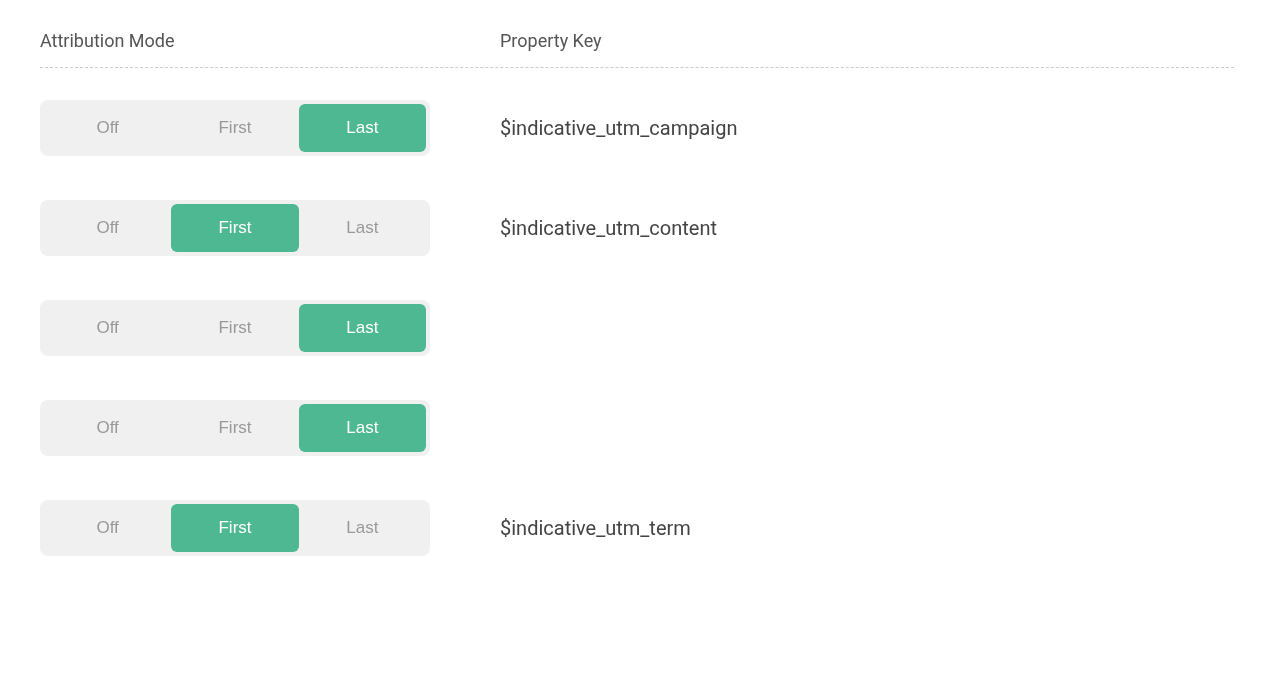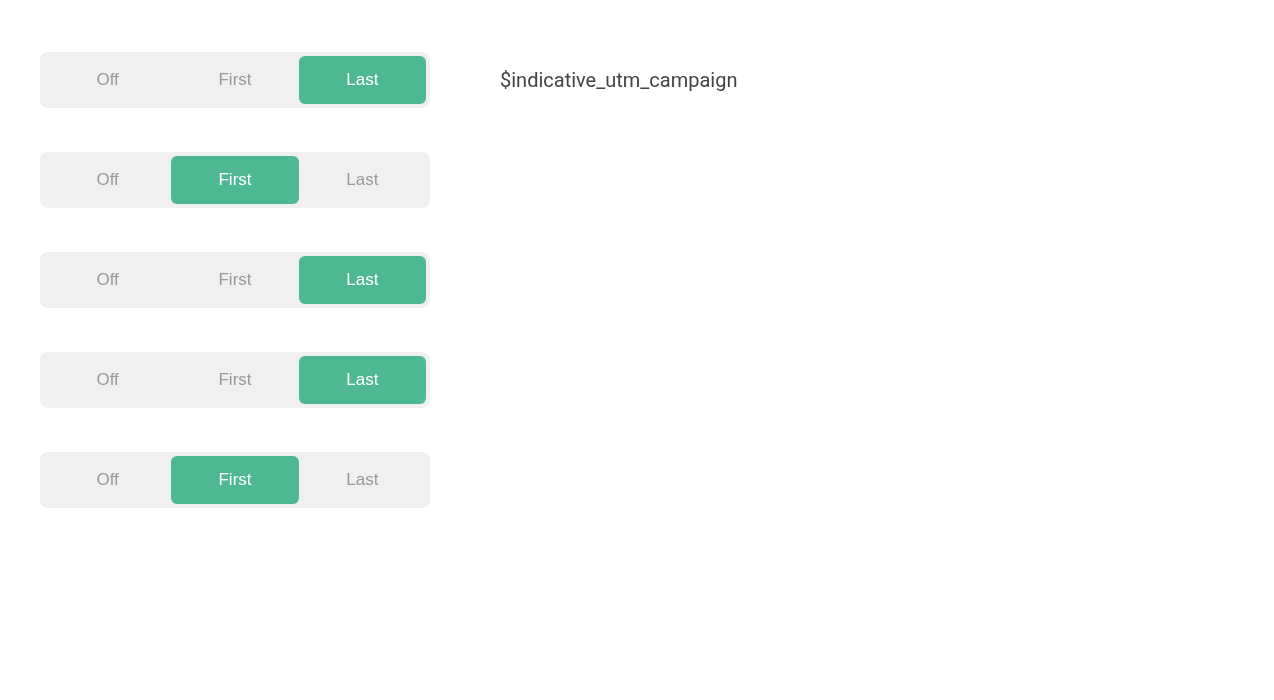--- a/index.html
+++ b/index.html
@@ -100,40 +100,49 @@
     .toggle-btn.inactive {
       background: transparent;
       color: #999;
     }
   </style>
 </head>
 <body>
 
 <div class="container">
 
+  <div class="header-row">
+    <div class="col-mode">
+      <span class="header-label">Attribution Mode</span>
+    </div>
+    <div class="col-key">
+      <span class="header-label">Property Key</span>
+    </div>
+  </div>
 
   <div id="rows-container">
       <div class="data-row">
         <div class="col-mode-cell">
           <div class="toggle-group">
             <button class="toggle-btn inactive">Off</button>
             <button class="toggle-btn inactive">First</button>
             <button class="toggle-btn active">Last</button>
           </div>
         </div>
         <div class="col-key-cell"><span class="property-key-text">$indicative_utm_campaign</span></div>
       </div>
       <div class="data-row">
         <div class="col-mode-cell">
           <div class="toggle-group">
             <button class="toggle-btn inactive">Off</button>
             <button class="toggle-btn active">First</button>
             <button class="toggle-btn inactive">Last</button>
           </div>
         </div>
+        <div class="col-key-cell"><span class="property-key-text">$indicative_utm_content</span></div>
       </div>
       <div class="data-row">
         <div class="col-mode-cell">
           <div class="toggle-group">
             <button class="toggle-btn inactive">Off</button>
             <button class="toggle-btn inactive">First</button>
             <button class="toggle-btn active">Last</button>
           </div>
         </div>
       </div>
@@ -147,15 +156,16 @@
         </div>
       </div>
       <div class="data-row">
         <div class="col-mode-cell">
           <div class="toggle-group">
             <button class="toggle-btn inactive">Off</button>
             <button class="toggle-btn active">First</button>
             <button class="toggle-btn inactive">Last</button>
           </div>
         </div>
+        <div class="col-key-cell"><span class="property-key-text">$indicative_utm_term</span></div>
       </div>
     </div>
 </div>
 
 </body></html>

